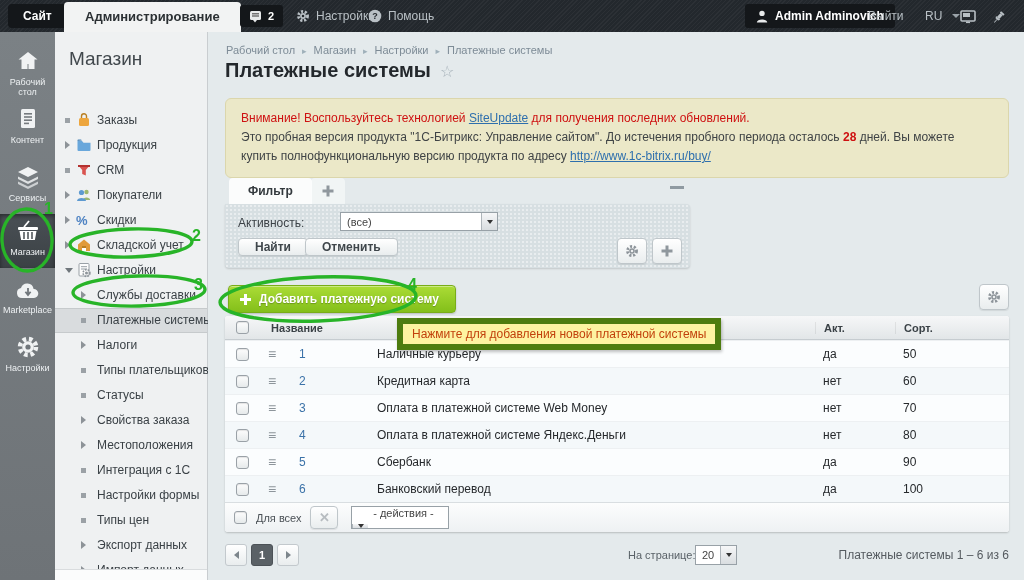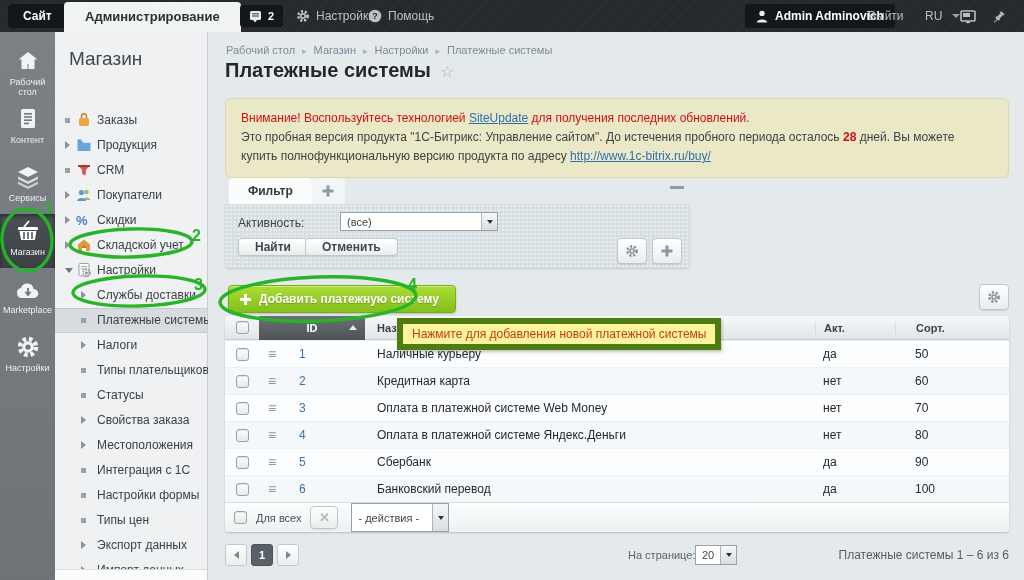--- a/index.html
+++ b/index.html
@@ -124,33 +124,33 @@
   .thead{display:flex;align-items:center;height:24px;background:linear-gradient(#f6f7f8,#e2e6e8);
     border-bottom:1px solid #c6ccd0;border-radius:3px 3px 0 0;
     font-size:11px;font-weight:bold;color:#3b4247;}
   .c-check{width:34px;display:flex;justify-content:center;}
   .c-idh{width:106px;height:24px;line-height:24px;text-align:center;color:#fff;position:relative;
     background:linear-gradient(#6a7074,#4d5357);cursor:pointer;}
   .sort-asc{position:absolute;right:8px;top:9px;width:0;height:0;cursor:pointer;
     border-left:4px solid transparent;border-right:4px solid transparent;border-bottom:5px solid #e8eaeb;}
   .c-name{flex:1;padding-left:12px;}
   .c-act{width:80px;padding-left:8px;border-left:1px solid rgba(0,0,0,.07);}
-  .c-sort{width:114px;padding-left:20px;border-left:1px solid rgba(0,0,0,.07);}
+  .c-sort{width:114px;padding-left:8px;border-left:1px solid rgba(0,0,0,.07);}
   .trow{display:flex;align-items:center;height:27px;font-size:12px;color:#26292c;
     border-top:1px solid #edf0f2;background:#fbfdfe;}
   .trow:nth-child(even){background:#f4f8fa;}
   .c-drag{width:26px;text-align:center;color:#8d959b;font-size:14px;cursor:grab;}
   .c-id{width:80px;padding-left:14px;color:#3b72a8;cursor:pointer;}
   .trow .c-act,.trow .c-sort{border-left:none;font-weight:normal;}
   .tfoot{display:flex;align-items:center;height:30px;background:linear-gradient(#fcfdfd,#eef1f3);
     border-top:1px solid #d9dee1;border-radius:0 0 3px 3px;padding-left:9px;gap:9px;
     font-size:11px;color:#4a5055;}
   .xbtn{position:static;width:28px;height:23px;color:#b7bcc0;font-size:13px;font-weight:bold;
     display:flex;align-items:center;justify-content:center;}
-  .sel-actions{width:98px;height:29px;margin-left:4px;}
+  .sel-actions{width:98px;height:23px;margin-left:4px;flex-direction:column;}
   .cb{width:13px;height:13px;border:1px solid #9aa1a7;border-radius:3px;cursor:pointer;
     background:linear-gradient(#fdfdfd,#e6eaeb);box-shadow:inset 0 1px 1px rgba(0,0,0,.1);}
 
   
   .pager{position:absolute;left:17px;top:512px;width:784px;height:24px;font-size:11px;color:#5a6268;}
   .pbtn{position:absolute;width:22px;height:22px;border:1px solid #c3c9cd;border-radius:3px;
     background:linear-gradient(#fff,#e9edee);cursor:pointer;display:flex;align-items:center;justify-content:center;}
   .pbtn.cur{background:#5a6166;border-color:#4c5257;color:#fff;font-weight:bold;font-size:11px;}
   .chev-l{width:0;height:0;border-top:4px solid transparent;border-bottom:4px solid transparent;
     border-right:5px solid #7d868c;}
@@ -383,21 +383,20 @@
         </svg>
     </div>
 
     <div class="tooltip">Нажмите для добавления новой платежной системы</div>
 
     <div class="tbl">
       <div class="thead">
         <div class="c-check">
             <span class="cb"></span>
           </div>
-        <div class="c-idh"><span>ID</span><i class="sort-asc"></i></div>
         <div class="c-name">Название</div>
         <div class="c-act">Акт.</div>
         <div class="c-sort">Сорт.</div>
       </div>
       <div>
         <div class="trow">
           <div class="c-check">
               <span class="cb"></span>
             </div>
           <div class="c-drag">≡</div>

